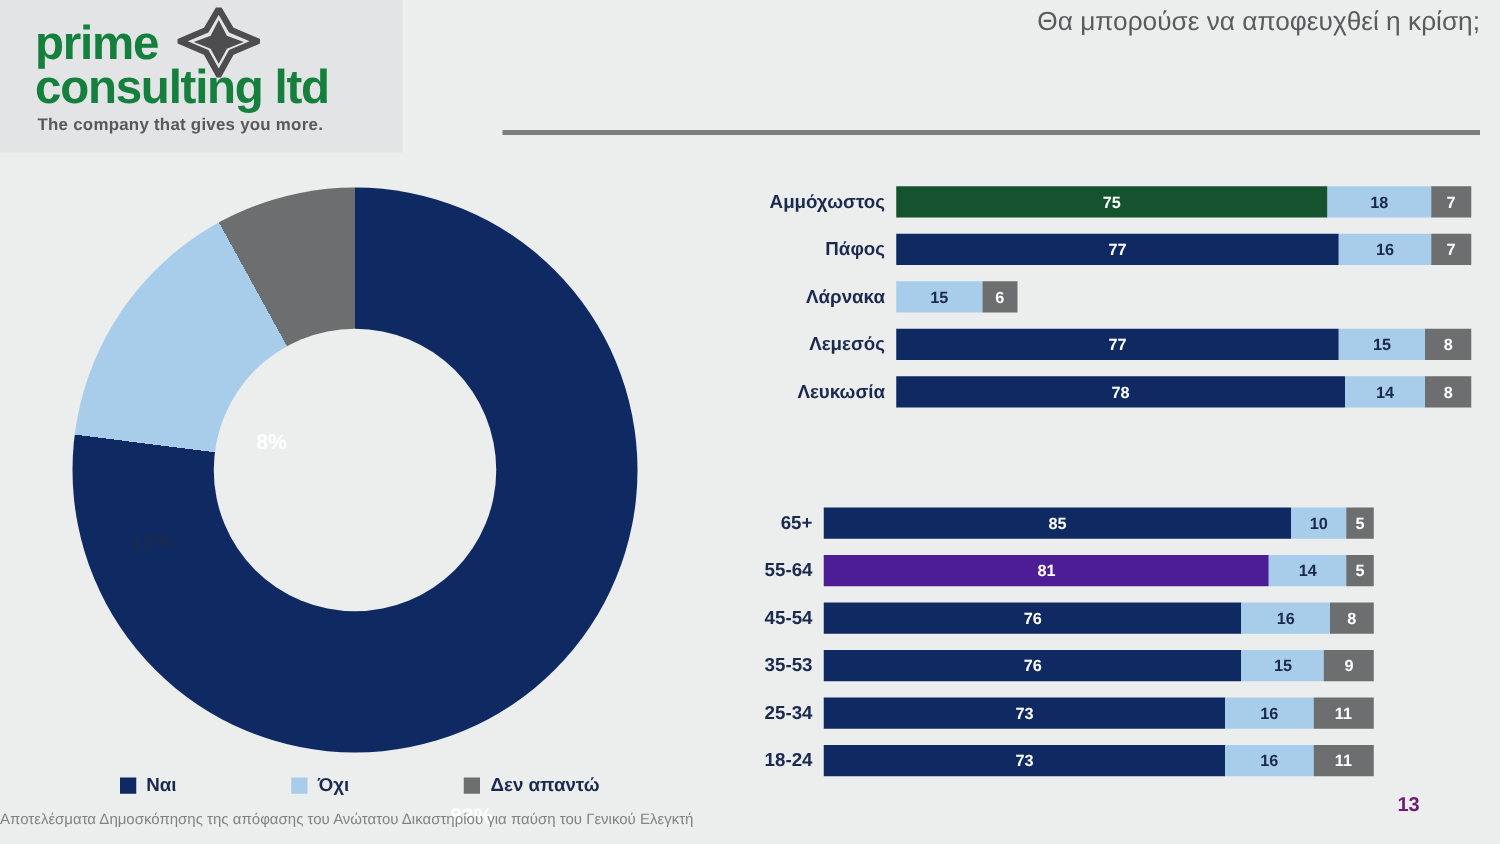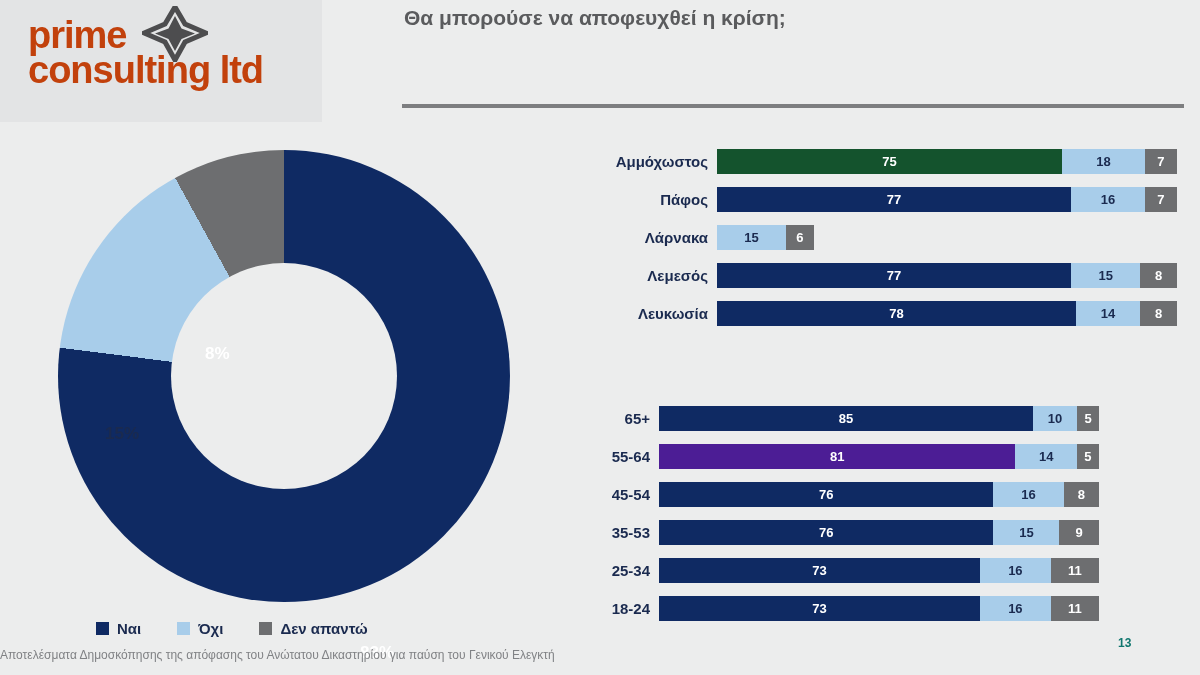--- a/index.html
+++ b/index.html
@@ -27,21 +27,21 @@
     top: 0;
     width: 322px;
     height: 122px;
     background: #e3e4e5;
   }
   #logo-text {
     position: absolute;
     left: 28px;
     top: 18px;
     font-weight: bold;
-    color: #c2410c;
+    color: #15803d;
     line-height: 0.92;
   }
   #logo-line1 {
     font-size: 38px;
     letter-spacing: -1px;
     display: block;
   }
   #logo-line2 {
     font-size: 38px;
     letter-spacing: -1px;
@@ -63,23 +63,23 @@
     width: 66px;
     height: 56px;
   }
 
   
   #slide-title {
     position: absolute;
     left: 404px;
     top: 6px;
     width: 780px;
-    text-align: left;
+    text-align: right;
     font-size: 21px;
-    font-weight: bold;
+    font-weight: normal;
     color: #5a5b5d;
   }
   #title-rule {
     position: absolute;
     left: 402px;
     top: 104px;
     width: 782px;
     height: 4px;
     background: #7d7e80;
   }
@@ -117,21 +117,21 @@
   #donut-label-yes { left: 330px; top: 495px; color: #ffffff; }
   #donut-label-no  { left: 75px;  top: 276px; color: #1a2a4f; }
   #donut-label-na  { left: 175px; top: 196px; color: #ffffff; }
 
   
   #legend {
     position: absolute;
     left: 96px;
     top: 620px;
     display: flex;
-    gap: 36px;
+    gap: 92px;
     align-items: center;
   }
   .legend-item {
     display: flex;
     align-items: center;
     gap: 8px;
     font-size: 15px;
     font-weight: bold;
     color: #1a2a4f;
   }
@@ -187,35 +187,36 @@
     top: 648px;
     width: 1200px;
     text-align: left;
     font-size: 12px;
     color: #808285;
   }
   #page-number {
     position: absolute;
     left: 1118px;
     top: 636px;
-    font-size: 12px;
-    font-weight: bold;
-    color: #0f766e;
+    font-size: 16px;
+    font-weight: bold;
+    color: #701a75;
   }
 </style>
 </head>
 <body>
 
 <div id="slide">
 
   <div id="logo-box">
     <div id="logo-text">
       <span id="logo-line1">prime</span>
       <span id="logo-line2">consulting ltd</span>
     </div>
+    <div id="logo-tag">The company that gives you more.</div>
     <svg id="logo-mark" viewBox="0 0 66 56">
       <path d="M33 1 L43 18 L64 27 L43 36 L33 54 L23 36 L2 27 L23 18 Z" fill="none" stroke="#4d4d4f" stroke-width="5"></path>
       <path d="M33 10 L39.5 22.5 L53 27.5 L39.5 33 L33 45 L26.5 33 L13 27.5 L26.5 22.5 Z" fill="#4d4d4f"></path>
     </svg>
   </div>
 
   <div id="slide-title">Θα μπορούσε να αποφευχθεί η κρίση;</div>
   <div id="title-rule"></div>
 
   <div id="donut-wrap">

